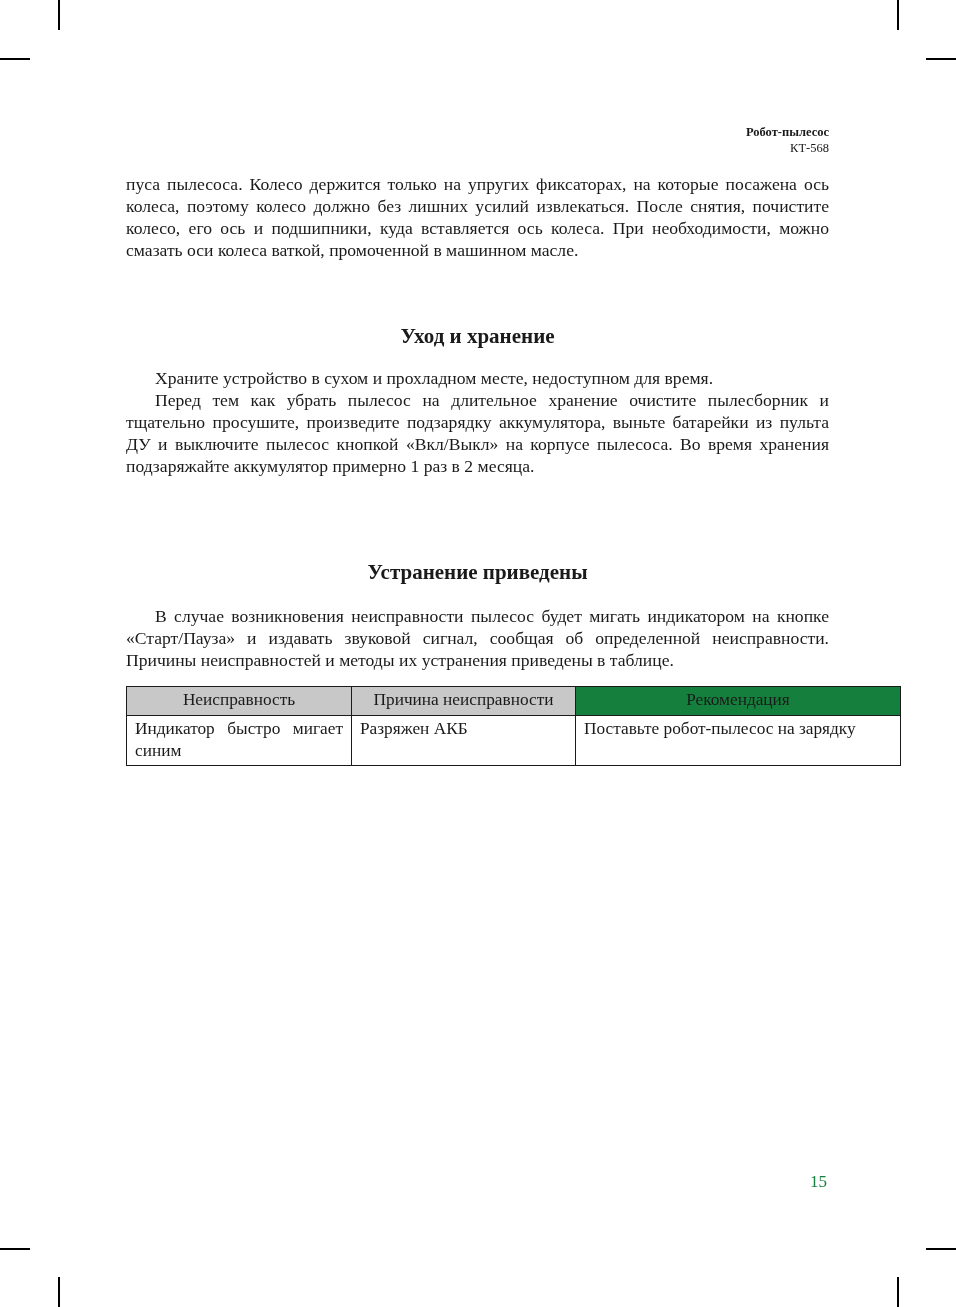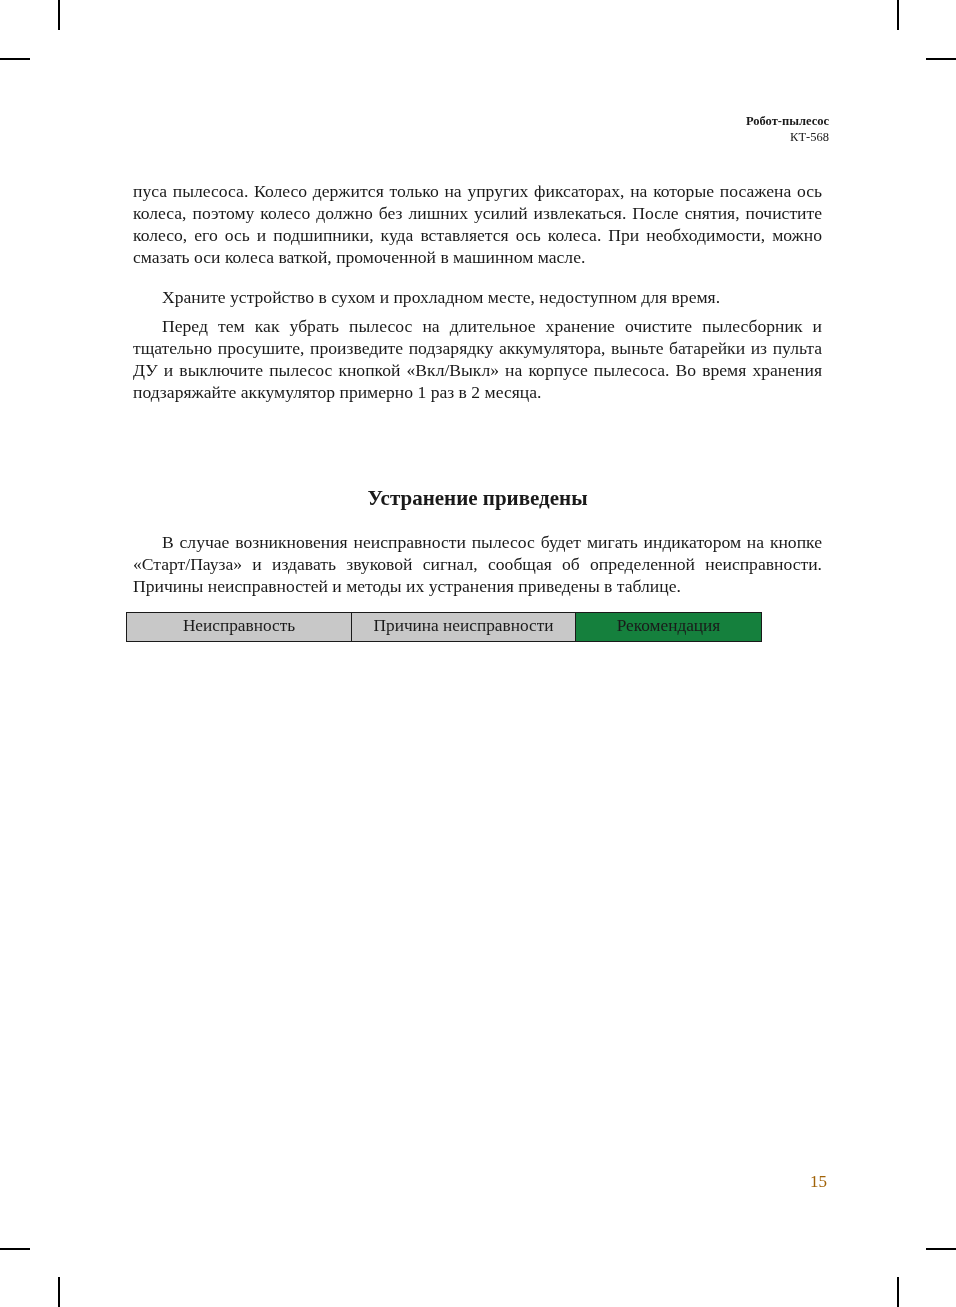--- a/index.html
+++ b/index.html
@@ -2,36 +2,36 @@
 <html><head>
 <meta charset="utf-8">
 <style>
   html, body { margin: 0; padding: 0; background: #ffffff; }
   body { width: 956px; height: 1307px; position: relative; overflow: hidden;
          font-family: "Liberation Serif", "DejaVu Serif", serif; color: #1a1a1a; }
   .crop { position: absolute; background: #000; }
   .crop.v { width: 1.5px; height: 30px; }
   .crop.h { height: 1.5px; width: 30px; }
 
-  .running-head { position: absolute; right: 127px; top: 113px; text-align: right; font-size: 12.5px; line-height: 16px; }
+  .running-head { position: absolute; right: 127px; top: 124px; text-align: right; font-size: 12.5px; line-height: 16px; }
   .running-head .title { font-weight: bold; }
 
   .content { position: absolute; left: 126px; width: 703px; top: 173px; }
-  p.body { margin: 7px; font-size: 17.6px; line-height: 22px; text-align: justify; }
+  p.body { margin: 0; font-size: 17.6px; line-height: 22px; text-align: justify; }
   p.indent { text-indent: 29px; }
   h2 { margin: 0; font-size: 21px; font-weight: bold; text-align: center; line-height: 26px; }
 
-  table.faults { border-collapse: collapse; width: 636px; font-size: 17.3px; line-height: 22px; }
+  table.faults { border-collapse: collapse; width: 775px; font-size: 17.3px; line-height: 22px; }
   table.faults th, table.faults td { border: 1.8px solid #1a1a1a; vertical-align: top; }
   table.faults th { background: #c8c8c8; font-weight: normal; text-align: center; padding: 2px 6px 0; height: 26px; }
   table.faults td { padding: 2px 8px 3px 8px; text-align: justify; }
   table.faults col.c1 { width: 225px; }
   table.faults col.c2 { width: 224px; }
 
-  .page-number { position: absolute; left: 810px; top: 1172px; font-size: 17px; color: #a16207; }
+  .page-number { position: absolute; left: 810px; top: 1172px; font-size: 17px; color: #15803d; }
 </style>
 </head>
 <body>
 
 <div class="crop v" style="left:58px; top:0;"></div>
 <div class="crop h" style="left:0; top:58px;"></div>
 <div class="crop v" style="left:897px; top:0;"></div>
 <div class="crop h" style="left:926px; top:58px;"></div>
 <div class="crop h" style="left:0; top:1248px;"></div>
 <div class="crop v" style="left:58px; top:1277px;"></div>
@@ -39,20 +39,21 @@
 <div class="crop v" style="left:897px; top:1277px;"></div>
 
 <div class="running-head">
   <div class="title">Робот-пылесос</div>
   <div>КТ-568</div>
 </div>
 
 <div class="content">
   <p class="body">пуса пылесоса. Колесо держится только на упругих фиксаторах, на которые посажена ось колеса, поэтому колесо должно без лишних усилий извлекаться. После снятия, почистите колесо, его ось и подшипники, куда вставляется ось колеса. При необходимости, можно смазать оси колеса ваткой, промоченной в машинном масле.</p>
 
+  <h2 style="margin-top:62px;">Уход и хранение</h2>
   <div style="margin-top:18px;">
     <p class="body indent">Храните устройство в сухом и прохладном месте, недоступном для время.</p>
     <p class="body indent">Перед тем как убрать пылесос на длительное хранение очистите пылесборник и тщательно просушите, произведите подзарядку аккумулятора, выньте батарейки из пульта ДУ и выключите пылесос кнопкой «Вкл/Выкл» на корпусе пылесоса. Во время хранения подзаряжайте аккумулятор примерно 1 раз в 2 месяца.</p>
   </div>
 
   <h2 style="margin-top:82px;">Устранение приведены</h2>
   <p class="body indent" style="margin-top:20px;">В случае возникновения неисправности пылесос будет мигать индикатором на кнопке «Старт/Пауза» и издавать звуковой сигнал, сообщая об определенной неисправности. Причины неисправностей и методы их устранения приведены в таблице.</p>
 
   <table class="faults" style="margin-top:15px;">
     <colgroup>
@@ -61,17 +62,22 @@
         <col>
       </colgroup>
     <thead>
       <tr>
         <th style="background: rgb(200, 200, 200);">Неисправность</th>
         <th style="background: rgb(200, 200, 200); margin-top: 48px;">Причина неисправности</th>
         <th style="background: #15803d;">Рекомендация</th>
       </tr>
     </thead>
     <tbody>
+      <tr>
+        <td>Индикатор быстро мигает синим</td>
+        <td>Разряжен АКБ</td>
+        <td>Поставьте робот-пылесос на зарядку</td>
+      </tr>
     </tbody>
   </table>
 </div>
 
 <div class="page-number">15</div>
 
 </body></html>

